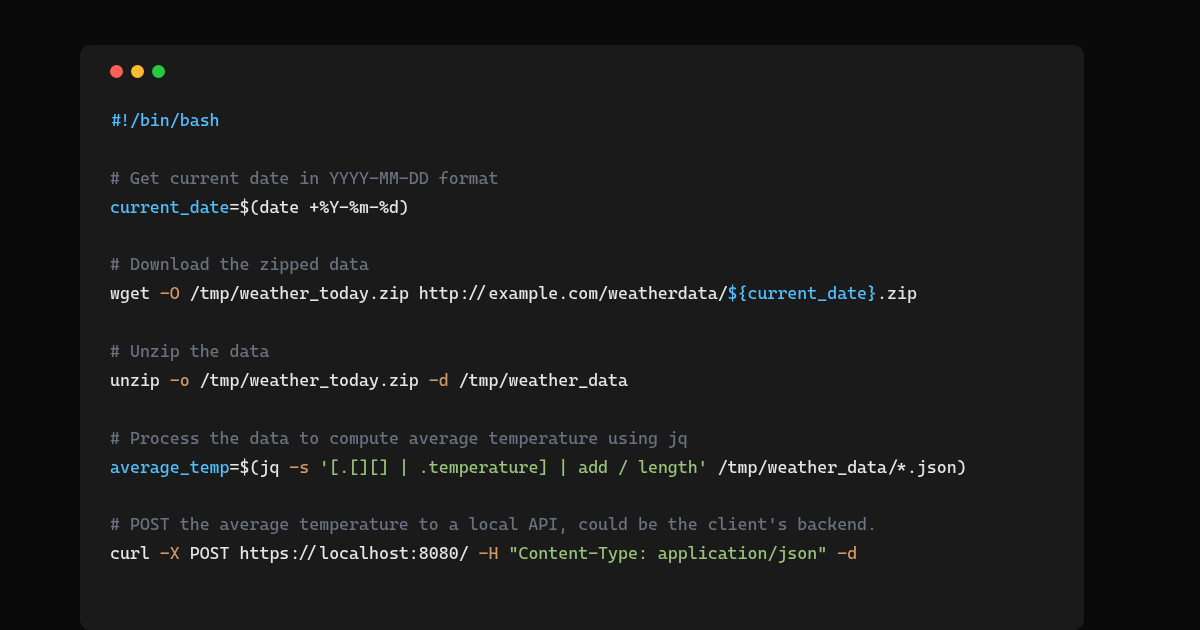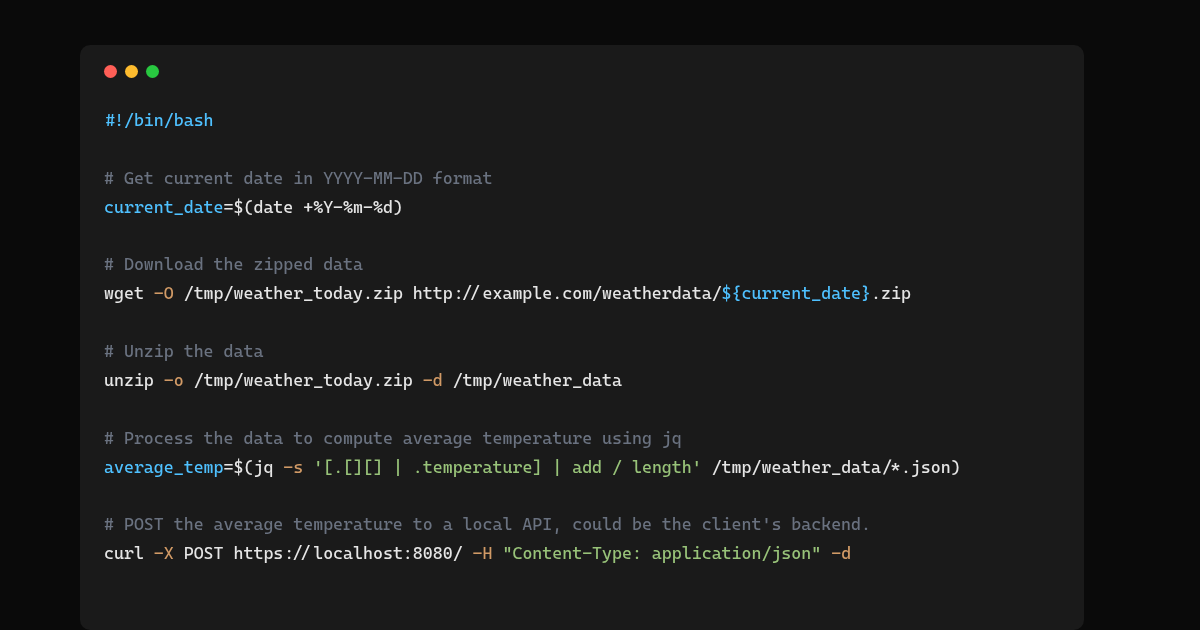--- a/index.html
+++ b/index.html
@@ -12,21 +12,21 @@
       width: 1200px;
       height: 630px;
       overflow: hidden;
       font-family: ui-monospace, 'SF Mono', 'Monaco', 'Cascadia Code', 'Courier New', monospace;
     }
     .window {
       background: #1a1a1a;
       margin: 45px 116px 0 80px;
       border-radius: 10px;
       height: 585px;
-      padding: 20px 24px;
+      padding: 20px 30px;
       overflow: hidden;
     }
     .traffic-lights {
       display: flex;
       gap: 8px;
       margin-bottom: 28px;
     }
     .traffic-light {
       width: 13px;
       height: 13px;

